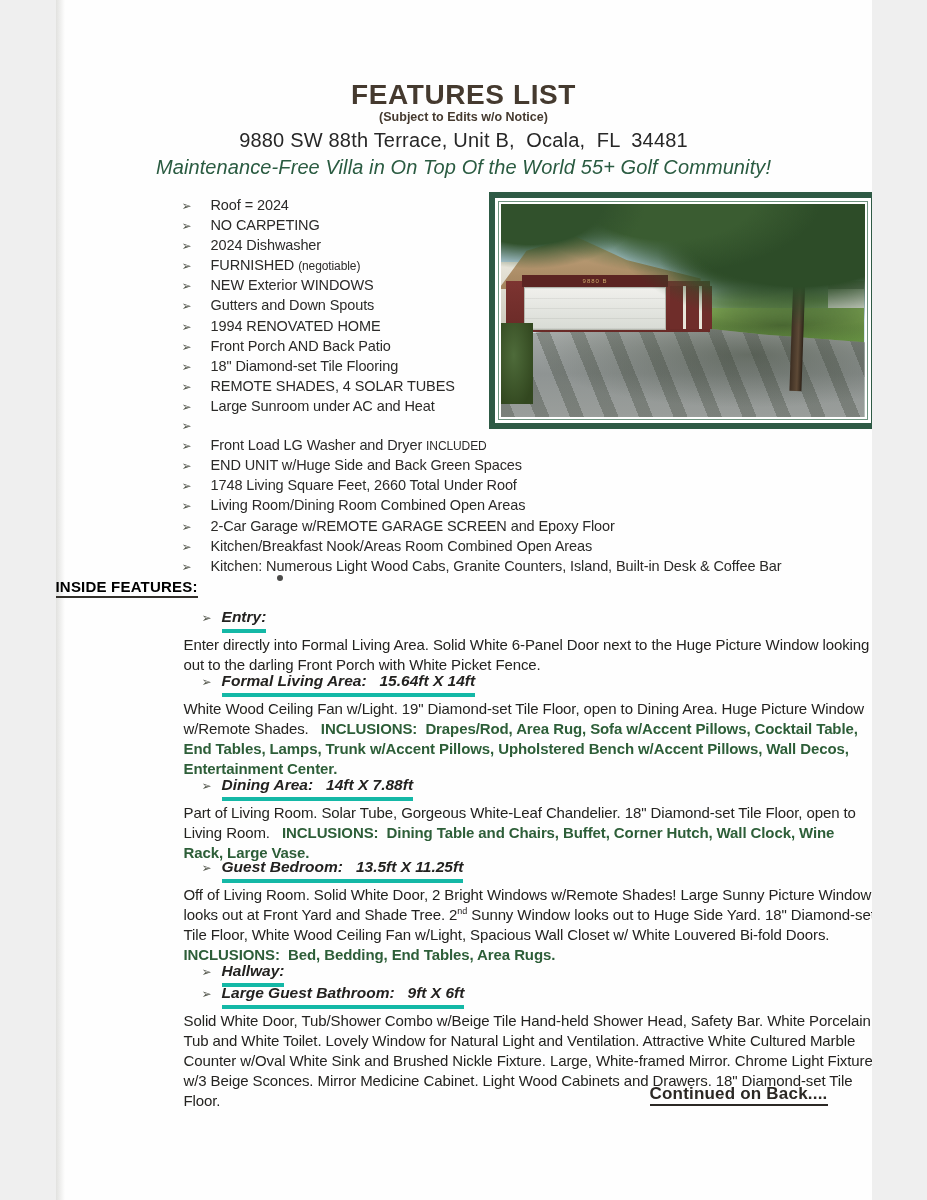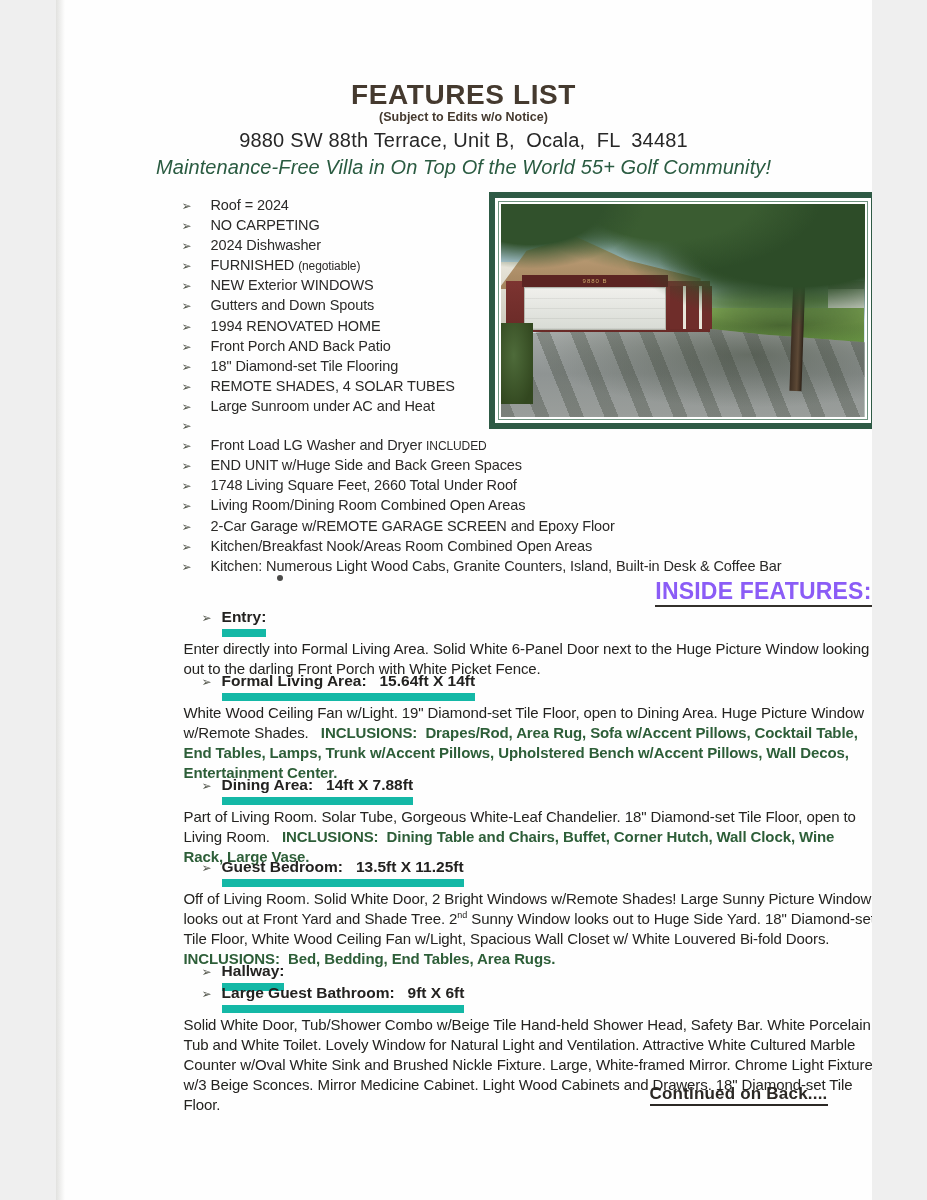--- a/index.html
+++ b/index.html
@@ -73,30 +73,30 @@
      radial-gradient(ellipse 260px 150px at 82% 8%,#2d4c28 48%,rgba(45,76,40,0) 75%),
      radial-gradient(ellipse 120px 70px at 66% 36%,#355729 35%,rgba(53,87,41,0) 70%),
      radial-gradient(ellipse 90px 50px at 100% 32%,#3c5f33 40%,rgba(60,95,51,0) 72%);}
 
   
   .stray-dot{position:absolute;left:221px;top:575px;width:6px;height:6px;border-radius:50%;background:#4b4b49;}
   .watermark{position:absolute;left:853px;top:591px;font-size:16px;font-weight:700;
      color:#e2e2e0;letter-spacing:.5px;}
 
   
-  .inside-heading{position:absolute;left:0;top:578px;width:100%;margin:0;text-align:right;
-     font-size:23px;font-weight:700;color:#8b5cf6;}
+  .inside-heading{position:absolute;left:0;top:578px;width:100%;margin:0;text-align:left;
+     font-size:15px;font-weight:700;color:#000000;}
   .inside-heading span{border-bottom:2.5px solid #33302b;padding-bottom:1px;letter-spacing:.2px;}
 
   .section{position:absolute;left:128px;width:694px;}
   .sec-entry{top:606px;}  .sec-formal{top:670px;}  .sec-dining{top:774px;}
   .sec-guest{top:856px;}  .sec-hallway{top:960px;} .sec-bath{top:982px;}
   .sec-head{display:flex;align-items:baseline;font-size:15.5px;font-weight:700;color:#232220;line-height:22px;}
   .sec-head .arrow{margin-left:18px;margin-right:10px;flex:0 0 auto;font-size:12px;font-weight:400;color:#53564c;}
-  .sec-title{border-bottom:8px solid #14b8a6;padding-bottom:1px;white-space:pre;}
+  .sec-title{border-bottom:4px solid #14b8a6;padding-bottom:1px;white-space:pre;font-style:italic;}
   .sec-inline{font-weight:400;margin-left:7px;font-size:15px;white-space:pre-wrap;}
   .sec-body{margin-top:2px;font-size:15px;line-height:20px;color:#242320;
      letter-spacing:-0.1px;white-space:pre-wrap;}
 
   .continued{position:absolute;left:594px;top:1084px;font-size:17px;font-weight:700;color:#2b2824;
      border-bottom:2.5px solid #2b2824;padding-bottom:0px;letter-spacing:.2px;text-align:center;}
 </style>
 </head>
 <body>
 

